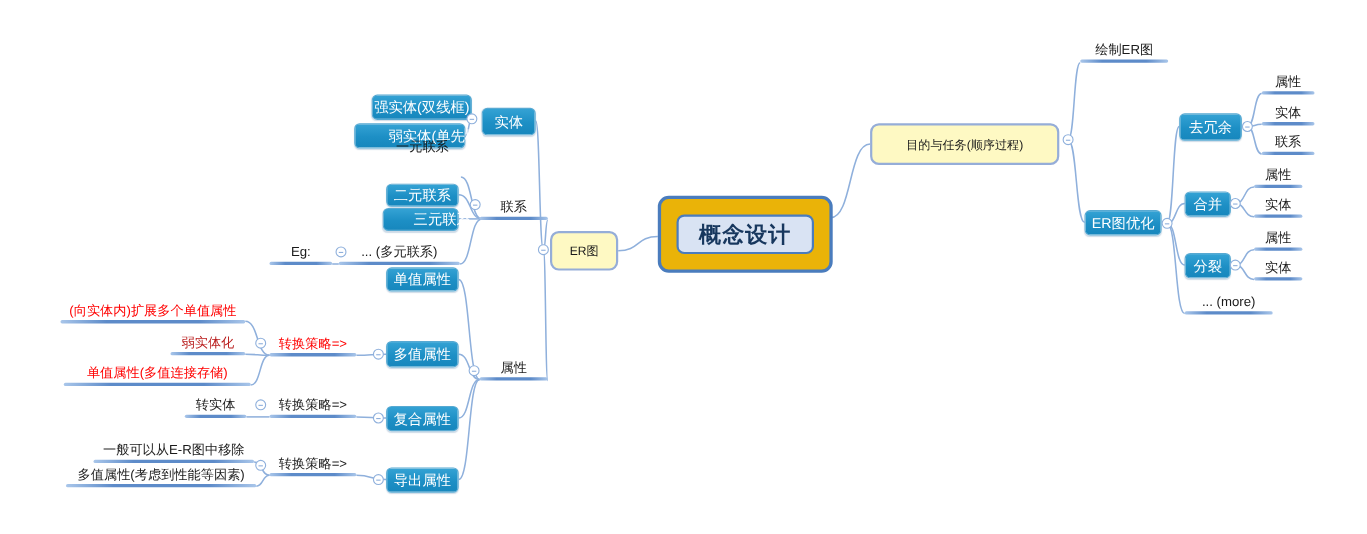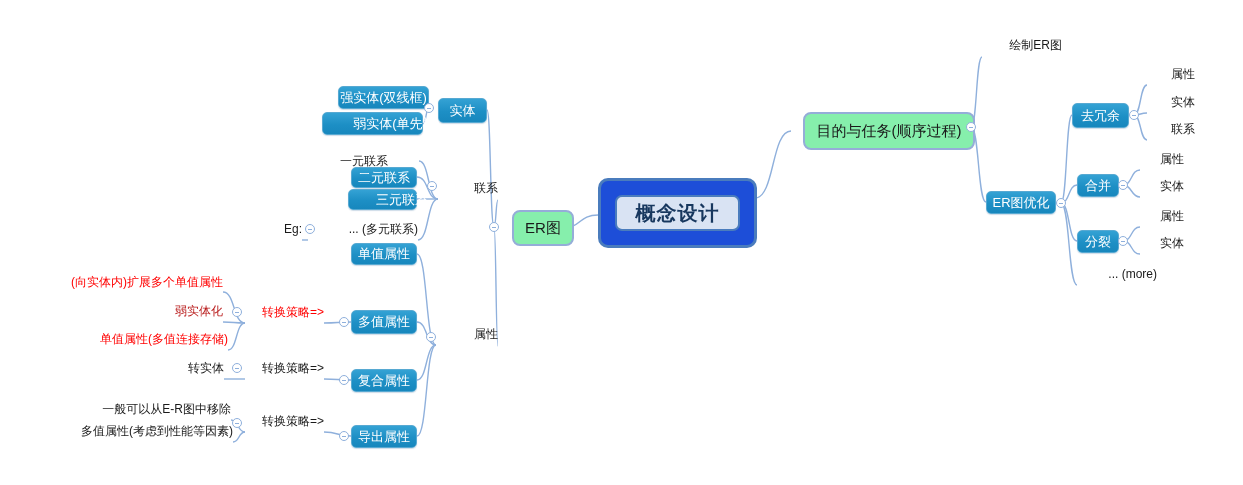--- a/index.html
+++ b/index.html
@@ -6,29 +6,29 @@
   #canvas{position:relative;width:1243px;height:485px;background:#ffffff;overflow:hidden;
           font-family:"Liberation Sans","DejaVu Sans",sans-serif;}
   #edges{position:absolute;left:0;top:0;width:1243px;height:485px;}
   .node{position:absolute;box-sizing:border-box;white-space:nowrap;}
   
   .t-filled{background:linear-gradient(180deg,#34a2d4 0%,#1d8fc5 55%,#1787bd 100%);
             border:1px solid #57a9d2;border-radius:5px;color:#ffffff;
             display:flex;align-items:center;justify-content:center;
             font-size:13px;box-shadow:0 1px 1px rgba(60,110,160,.25);}
   
-  .t-main{background:#86efac;border:2px solid #95add8;border-radius:8px;color:#1a1a1a;
-          display:flex;align-items:center;justify-content:center;font-size:15px;margin-left:12px;}
-  
-  .t-text{display:flex;justify-content:flex-end;color:#1a1a1a;font-size:12px;}
+  .t-main{background:#fef9c3;border:2px solid #95add8;border-radius:8px;color:#1a1a1a;
+          display:flex;align-items:center;justify-content:center;font-size:11px;}
+  
+  .t-text{display:flex;flex-direction:column;justify-content:flex-end;color:#1a1a1a;font-size:12px;}
   .t-text .lbl{display:block;text-align:center;line-height:16px;padding-bottom:1px;}
   .t-text .uline{display:block;height:3px;border-radius:2px;
       background:linear-gradient(90deg,#a9c6ea 0%,#5d8bc9 25%,#5d8bc9 75%,#a9c6ea 100%);}
   
-  #central{left:598px;top:178px;width:159px;height:70px;background:#1d4ed8;
+  #central{left:598px;top:178px;width:159px;height:70px;background:#eab308;
            border:3px solid #4a7cbd;border-radius:10px;padding:14px;}
   #central .inner{width:100%;height:100%;box-sizing:border-box;background:#d9e3f3;
            border:2px solid #4a7cbd;border-radius:7px;display:flex;align-items:center;
            justify-content:center;font-size:20px;font-weight:bold;color:#17375e;
            letter-spacing:1px;}
   
   .cicon{position:absolute;width:10px;height:10px;border-radius:50%;background:#ffffff;
          border:1px solid #8fb0dc;box-sizing:border-box;z-index:5;}
   .cicon::after{content:"";position:absolute;left:2px;right:2px;top:3.5px;height:1px;background:#8fb0dc;}
 </style>

